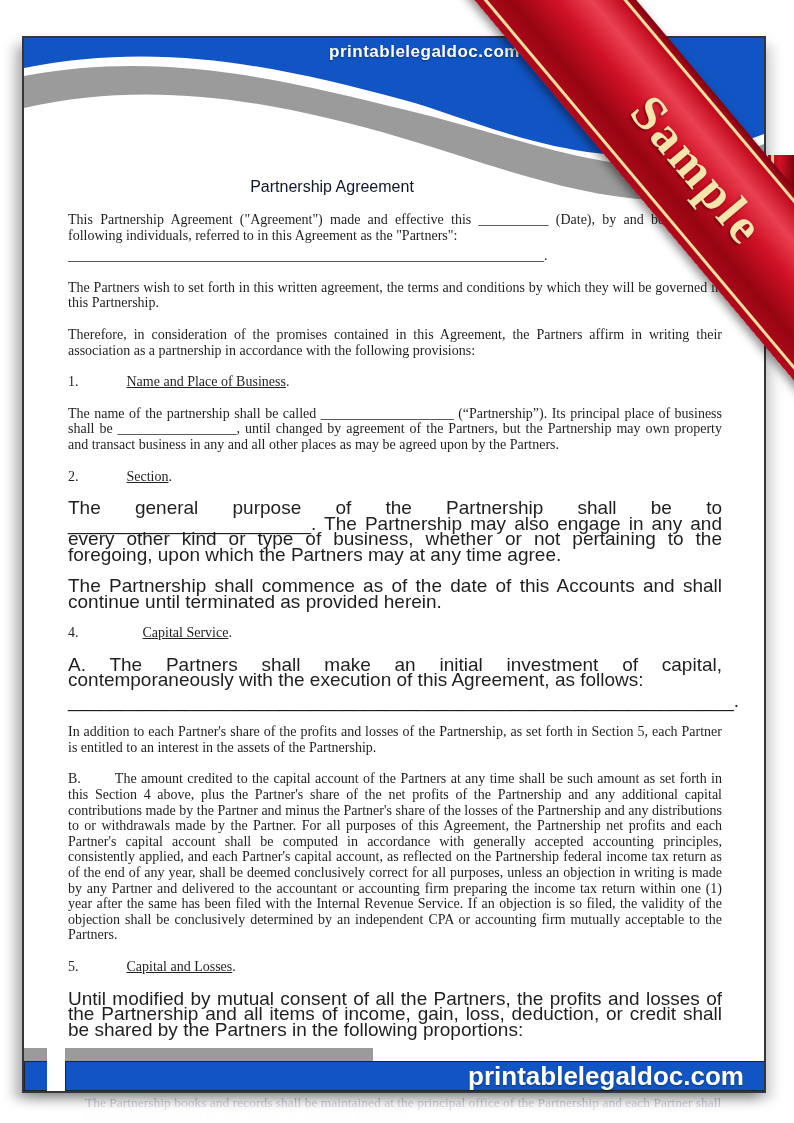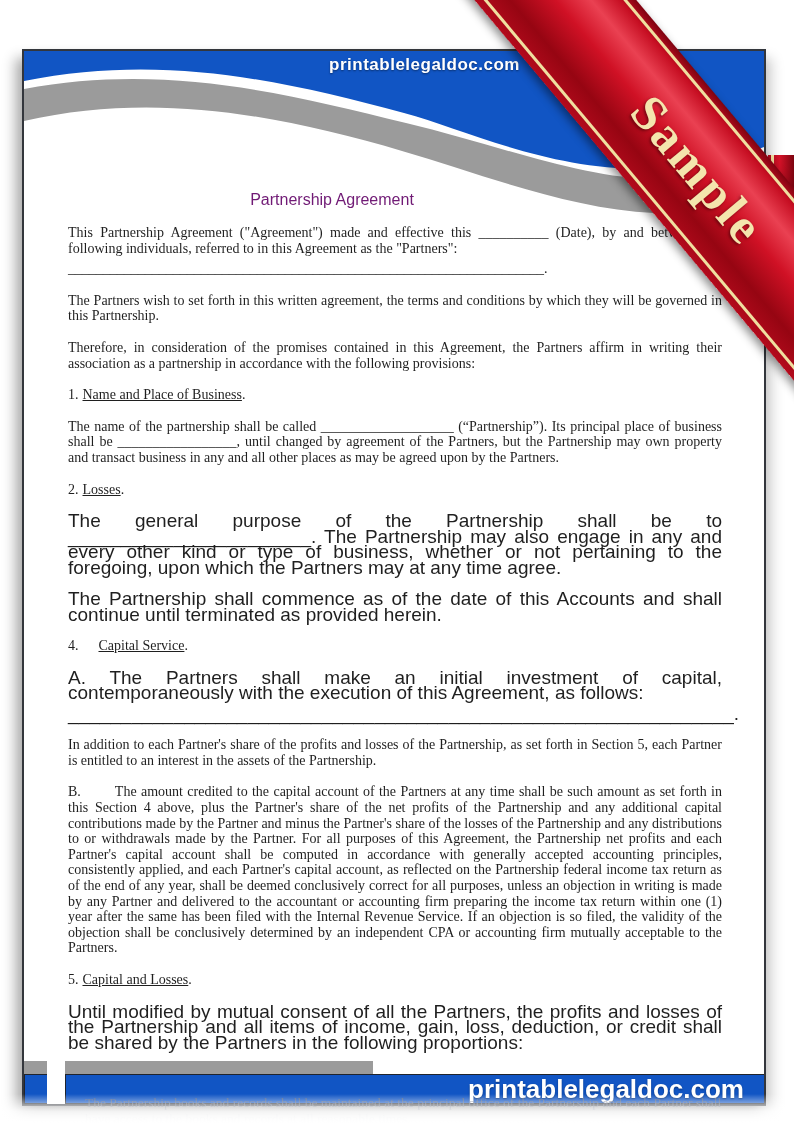--- a/index.html
+++ b/index.html
@@ -2,46 +2,46 @@
 <html><head>
 <meta charset="utf-8">
 <style>
   html,body{margin:0;padding:0;}
   body{
     width:794px;height:1123px;position:relative;overflow:hidden;
     background:#ffffff;font-family:"Liberation Serif",serif;
   }
   
   .page{
-    position:absolute;left:22px;top:49px;width:740px;height:1053px;
+    position:absolute;left:22px;top:36px;width:740px;height:1053px;
     background:#ffffff;border:2px solid #33363c;
     box-shadow:-7px 9px 12px rgba(0,0,0,.30),6px 9px 12px rgba(0,0,0,.18);
   }
   
   .hdr{position:absolute;left:0;top:0;width:740px;height:240px;}
   .site-top{
     position:absolute;left:0;top:4px;width:496px;text-align:right;
     font-family:"Liberation Sans",sans-serif;font-weight:bold;font-size:17px;
     color:#ffffff;letter-spacing:.5px;text-shadow:0 1px 2px rgba(0,0,0,.45);
   }
   
   .doc{
     position:absolute;left:44px;top:0;width:654px;color:#1f1f1f;
   }
   .doc-title{
     margin-top:140px;text-align:center;transform:translateX(-63px);
-    font-family:"Liberation Sans",sans-serif;font-size:16px;color:#701a75;
+    font-family:"Liberation Sans",sans-serif;font-size:16px;color:#0f172a;
   }
   .blk{margin:16px 0 0 0;text-align:justify;}
   .blk.attach{margin-top:5px;text-align:left;}
   .serif{font-family:"Liberation Serif",serif;font-size:14px;line-height:15.6px;}
   .sans{font-family:"Liberation Sans",sans-serif;font-size:19px;line-height:15.5px;}
   .heading{text-align:left;}
   .hnum{display:inline-block;}
-  .hu{text-decoration:underline;}
+  .hu{text-decoration:underline;margin-left:44px;}
   .lead{display:inline-block;}
   
   .f-gray-main{position:absolute;left:41px;top:1010px;width:308px;height:13px;background:#9b9b9b;}
   .f-gray-left{position:absolute;left:0;top:1010px;width:23px;height:13px;background:#9b9b9b;}
   .f-blue-main{
     position:absolute;left:41px;top:1023px;right:0;height:30px;background:#1155c4;
     border:1px solid #20242c;border-right:none;box-sizing:border-box;
     text-align:right;
   }
   .f-blue-left{position:absolute;left:0;top:1023px;width:23px;height:30px;background:#1155c4;border:1px solid #20242c;border-right:none;box-sizing:border-box;}
@@ -101,21 +101,21 @@
 
   <div class="doc">
     <div class="doc-title">Partnership Agreement</div>
     <div>
         <div class="blk serif">This Partnership Agreement ("Agreement") made and effective this __________ (Date), by and between the following individuals, referred to in this Agreement as the "Partners":</div>
         <div class="blk serif attach">____________________________________________________________________.</div>
         <div class="blk serif">The Partners wish to set forth in this written agreement, the terms and conditions by which they will be governed in this Partnership.</div>
         <div class="blk serif">Therefore, in consideration of the promises contained in this Agreement, the Partners affirm in writing their association as a partnership in accordance with the following provisions:</div>
         <div class="blk serif heading"><span class="hnum" style="margin-right: 4px;">1.</span><span class="hu">Name and Place of Business</span>.</div>
         <div class="blk serif">The name of the partnership shall be called ___________________ (“Partnership”). Its principal place of business shall be _________________, until changed by agreement of the Partners, but the Partnership may own property and transact business in any and all other places as may be agreed upon by the Partners.</div>
-        <div class="blk serif heading"><span class="hnum" style="margin-right: 4px;">2.</span><span class="hu">Losses</span>.</div>
+        <div class="blk serif heading"><span class="hnum" style="margin-right: 4px;">2.</span><span class="hu">Section</span>.</div>
         <div class="blk sans">The general purpose of the Partnership shall be to _______________________. The Partnership may also engage in any and every other kind or type of business, whether or not pertaining to the foregoing, upon which the Partners may at any time agree.</div>
         <div class="blk sans">The Partnership shall commence as of the date of this Accounts and shall continue until terminated as provided herein.</div>
         <div class="blk serif heading"><span class="hnum" style="margin-right: 20px;">4.</span><span class="hu">Capital Service</span>.</div>
         <div class="blk sans">A. The Partners shall make an initial investment of capital, contemporaneously with the execution of this Agreement, as follows:</div>
         <div class="blk sans attach">_______________________________________________________________.</div>
         <div class="blk serif">In addition to each Partner's share of the profits and losses of the Partnership, as set forth in Section 5, each Partner is entitled to an interest in the assets of the Partnership.</div>
         <div class="blk serif"><span class="lead" style="margin-right: 34px;">B.</span>The amount credited to the capital account of the Partners at any time shall be such amount as set forth in this Section 4 above, plus the Partner's share of the net profits of the Partnership and any additional capital contributions made by the Partner and minus the Partner's share of the losses of the Partnership and any distributions to or withdrawals made by the Partner.  For all purposes of this Agreement, the Partnership net profits and each Partner's capital account shall be computed in accordance with generally accepted accounting principles, consistently applied, and each Partner's capital account, as reflected on the Partnership federal income tax return as of the end of any year, shall be deemed conclusively correct for all purposes, unless an objection in writing is made by any Partner and delivered to the accountant or accounting firm preparing the income tax return within one (1) year after the same has been filed with the Internal Revenue Service.  If an objection is so filed, the validity of the objection shall be conclusively determined by an independent CPA or accounting firm mutually acceptable to the Partners.</div>
         <div class="blk serif heading"><span class="hnum" style="margin-right: 4px;">5.</span><span class="hu">Capital and Losses</span>.</div>
         <div class="blk sans">Until modified by mutual consent of all the Partners, the profits and losses of the Partnership and all items of income, gain, loss, deduction, or credit shall be shared by the Partners in the following proportions:</div>
       </div>

